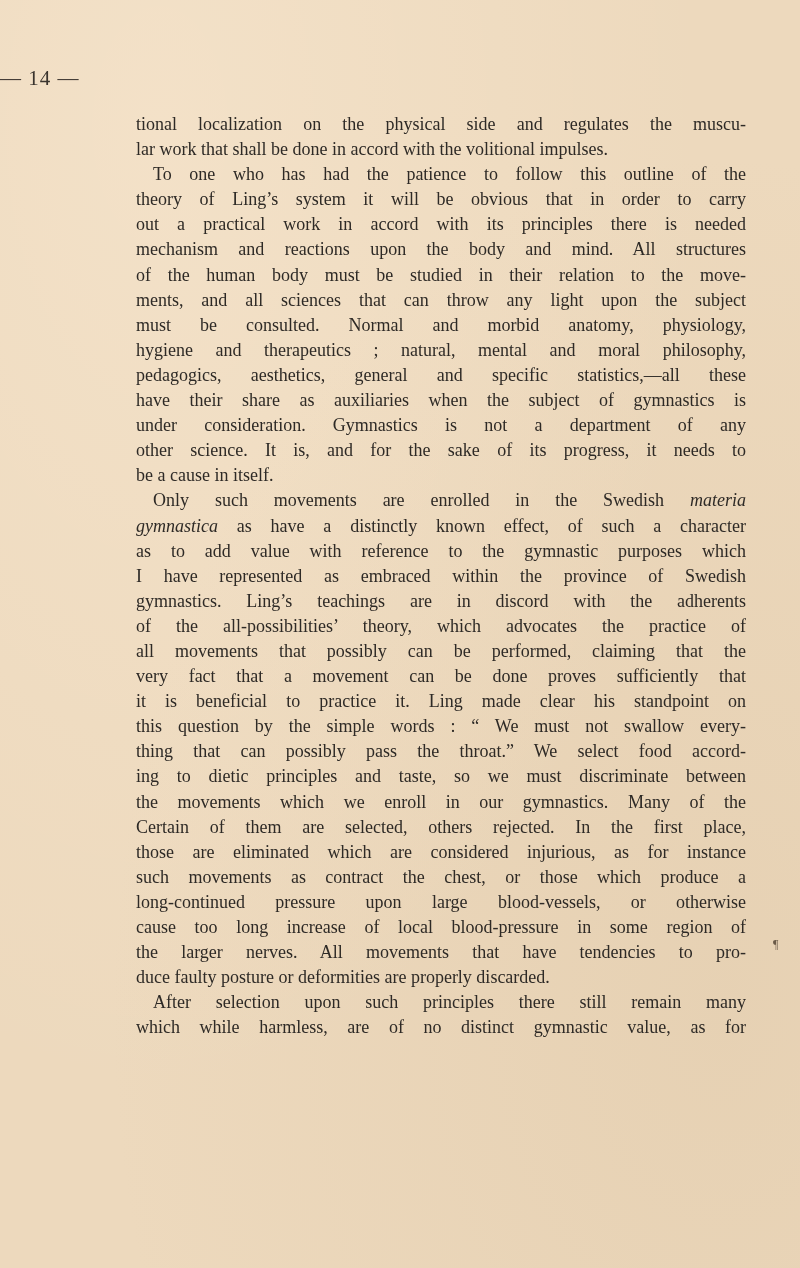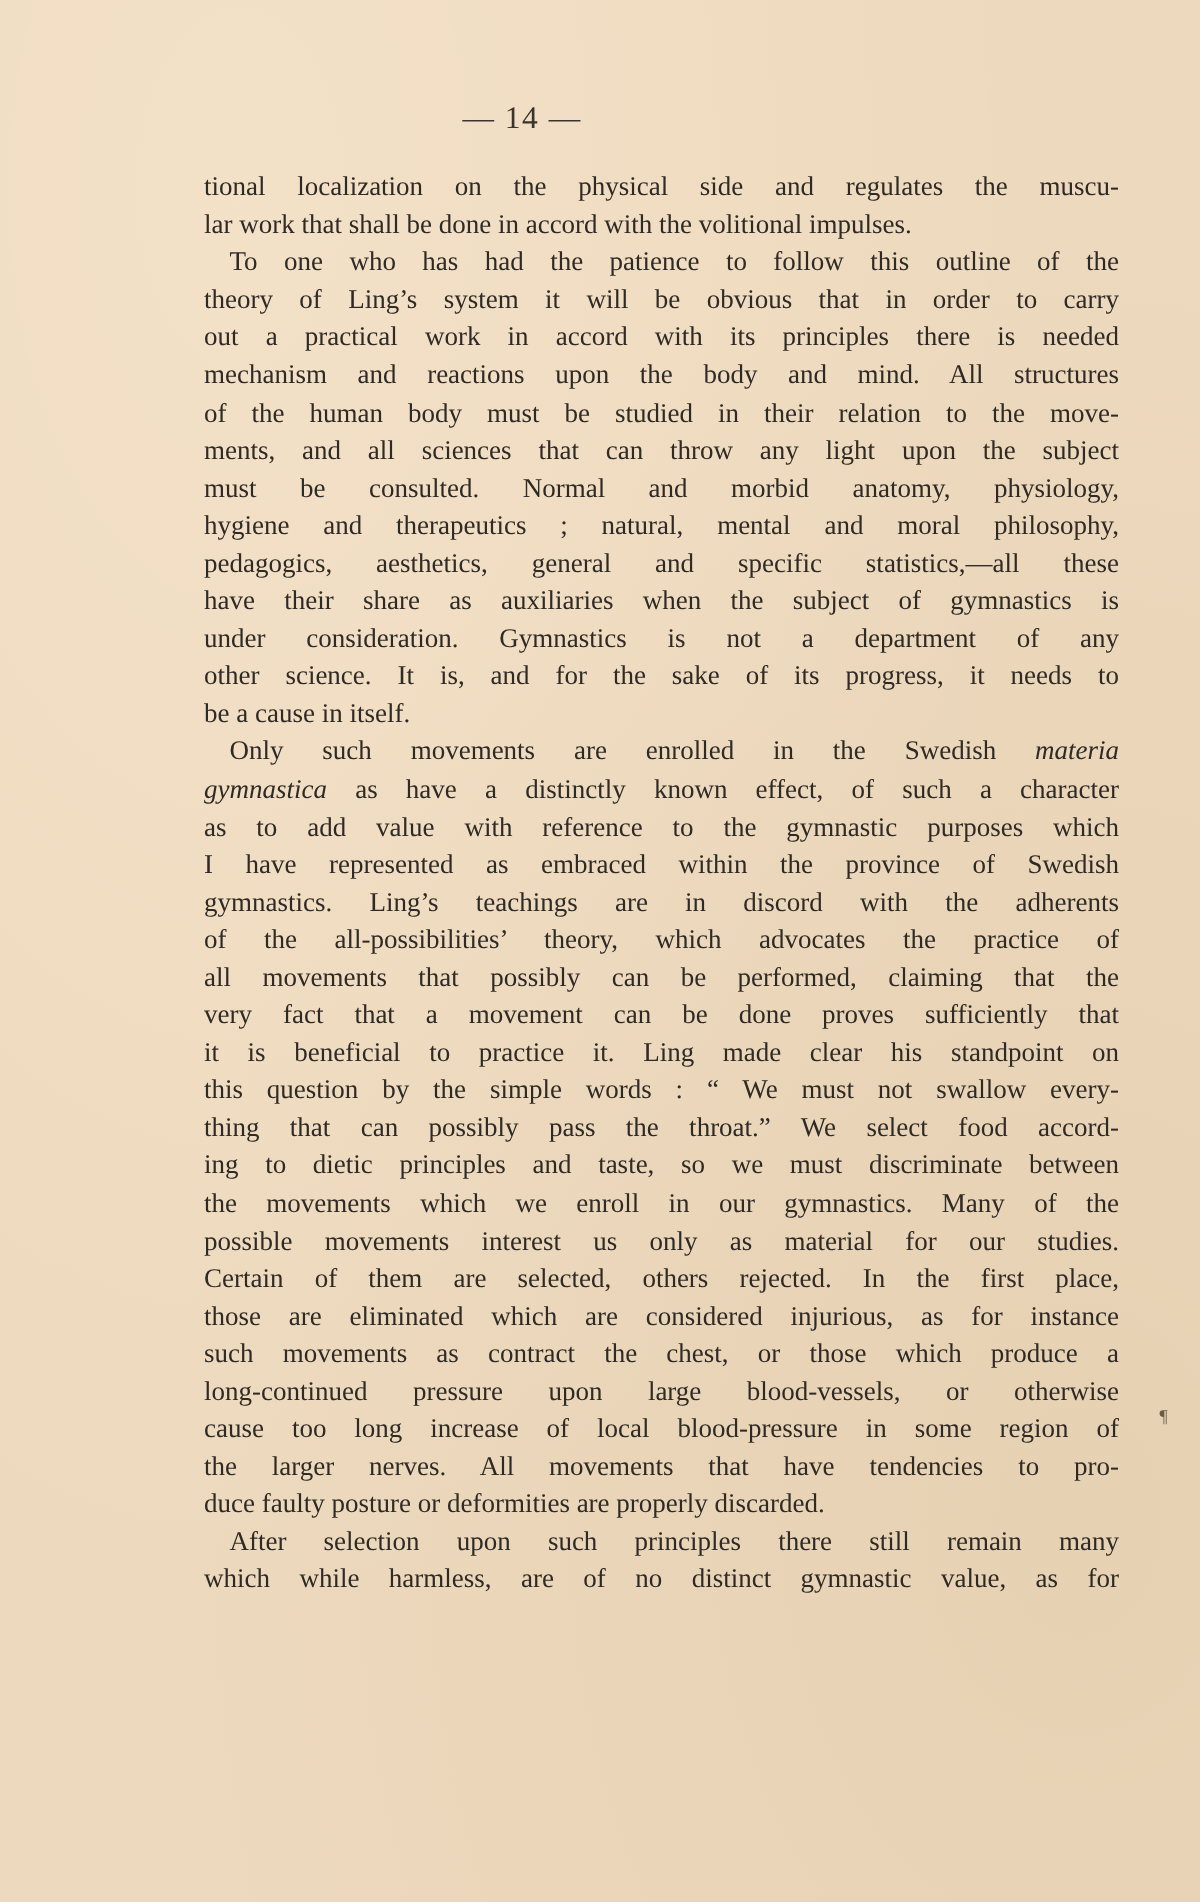--- a/index.html
+++ b/index.html
@@ -23,21 +23,20 @@
       left: 0;
       top: 0;
       width: 800px;
       height: 1268px;
     }
     .page-number {
       position: absolute;
       top: 66px;
       left: 0;
       width: 696px;
-      text-align: center;
       font-size: 21px;
       letter-spacing: 1px;
       color: #3a342e;
     }
     .body-text {
       position: absolute;
       left: 136px;
       top: 112px;
       width: 610px;
     }
@@ -94,21 +93,20 @@
     <span class="line">I have represented as embraced within the province of Swedish</span>
     <span class="line">gymnastics. Ling’s teachings are in discord with the adherents</span>
     <span class="line">of the all-possibilities’ theory, which advocates the practice of</span>
     <span class="line">all movements that possibly can be performed, claiming that the</span>
     <span class="line">very fact that a movement can be done proves sufficiently that</span>
     <span class="line">it is beneficial to practice it. Ling made clear his standpoint on</span>
     <span class="line">this question by the simple words : “ We must not swallow every-</span>
     <span class="line">thing that can possibly pass the throat.” We select food accord-</span>
     <span class="line">ing to dietic principles and taste, so we must discriminate between</span>
     <span class="line">the movements which we enroll in our gymnastics. Many of the</span>
-    <span class="line">possible movements interest us only as material for our studies.</span>
     <span class="line">Certain of them are selected, others rejected. In the first place,</span>
     <span class="line">those are eliminated which are considered injurious, as for instance</span>
     <span class="line">such movements as contract the chest, or those which produce a</span>
     <span class="line">long-continued pressure upon large blood-vessels, or otherwise</span>
     <span class="line">cause too long increase of local blood-pressure in some region of</span>
     <span class="line">the larger nerves. All movements that have tendencies to pro-</span>
     <span class="line last">duce faulty posture or deformities are properly discarded.</span>
     <span class="line indent">After selection upon such principles there still remain many</span>
     <span class="line">which while harmless, are of no distinct gymnastic value, as for</span>
   </div>

